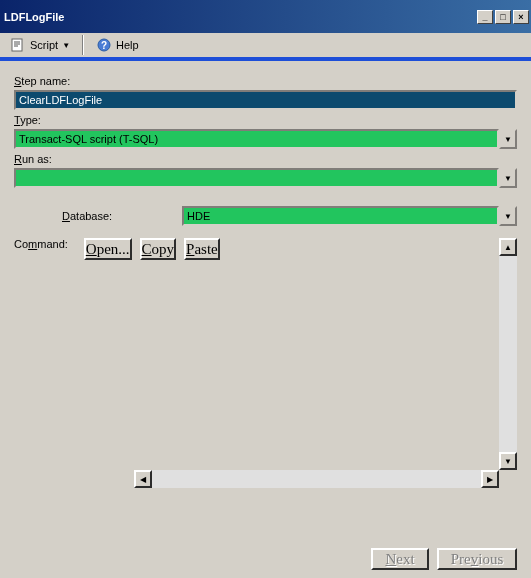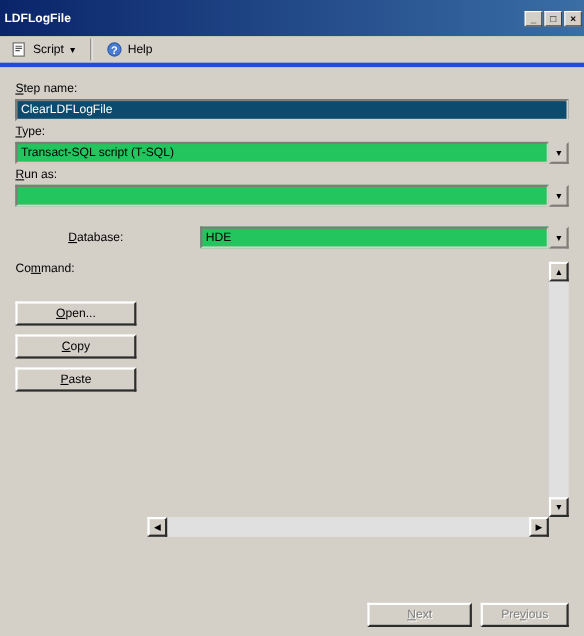--- a/index.html
+++ b/index.html
@@ -69,27 +69,27 @@
   width: 18px; height: 20px;
   background: #d4d0c8;
   border: 2px outset #d4d0c8;
   display:flex; align-items:center; justify-content:center;
   font-size: 8px;
 }
 .db-row { display:flex; align-items:center; gap: 10px; margin-top: 18px; margin-left: 48px; }
 .db-row .lbl { width: 110px; }
 .db-row .combo-shell { flex:1; }
 .cmd-row { display:flex; gap: 10px; margin-top: 12px; align-items:flex-start; }
-.left-col { width: 110px; display:flex; flex-direction:column; gap:8px; }
+.left-col { width: 110px; display:flex; flex-direction:row; gap:8px; }
 .btn {
   width: 110px; height: 22px;
   background: #d4d0c8;
   border: 2px outset #fff;
   border-right-color:#808080; border-bottom-color:#808080;
-  font-family: Liberation Sans, sans-serif; font-size:11px;
+  font-family: Liberation Serif, serif; font-size:15px;
   cursor: default;
 }
 .btn-disabled { color:#808080; text-shadow: 1px 1px 0 #fff; }
 .cmd-shell { flex:1; position:relative; height:250px; }
 .cmdtext-inner {
   position:absolute; inset:0 18px 18px 0;
   border:2px inset #d4d0c8; background:#fff;
   padding:3px; overflow:hidden;
 }
 .vscroll {
@@ -217,15 +217,15 @@
         <div class="scroll-btn">
             <span>▶</span>
           </div>
       </div>
     </div>
   </div>
 
 </div>
 
 <div class="footer">
-  <button class="btn btn-disabled" style="width:95px"><span class="underline-letter">N</span>ext</button>
+  <button class="btn btn-disabled" style="width:58px"><span class="underline-letter">N</span>ext</button>
   <button class="btn btn-disabled" style="width:80px">Pre<span class="underline-letter">v</span>ious</button>
 </div>
 
 </body></html>

